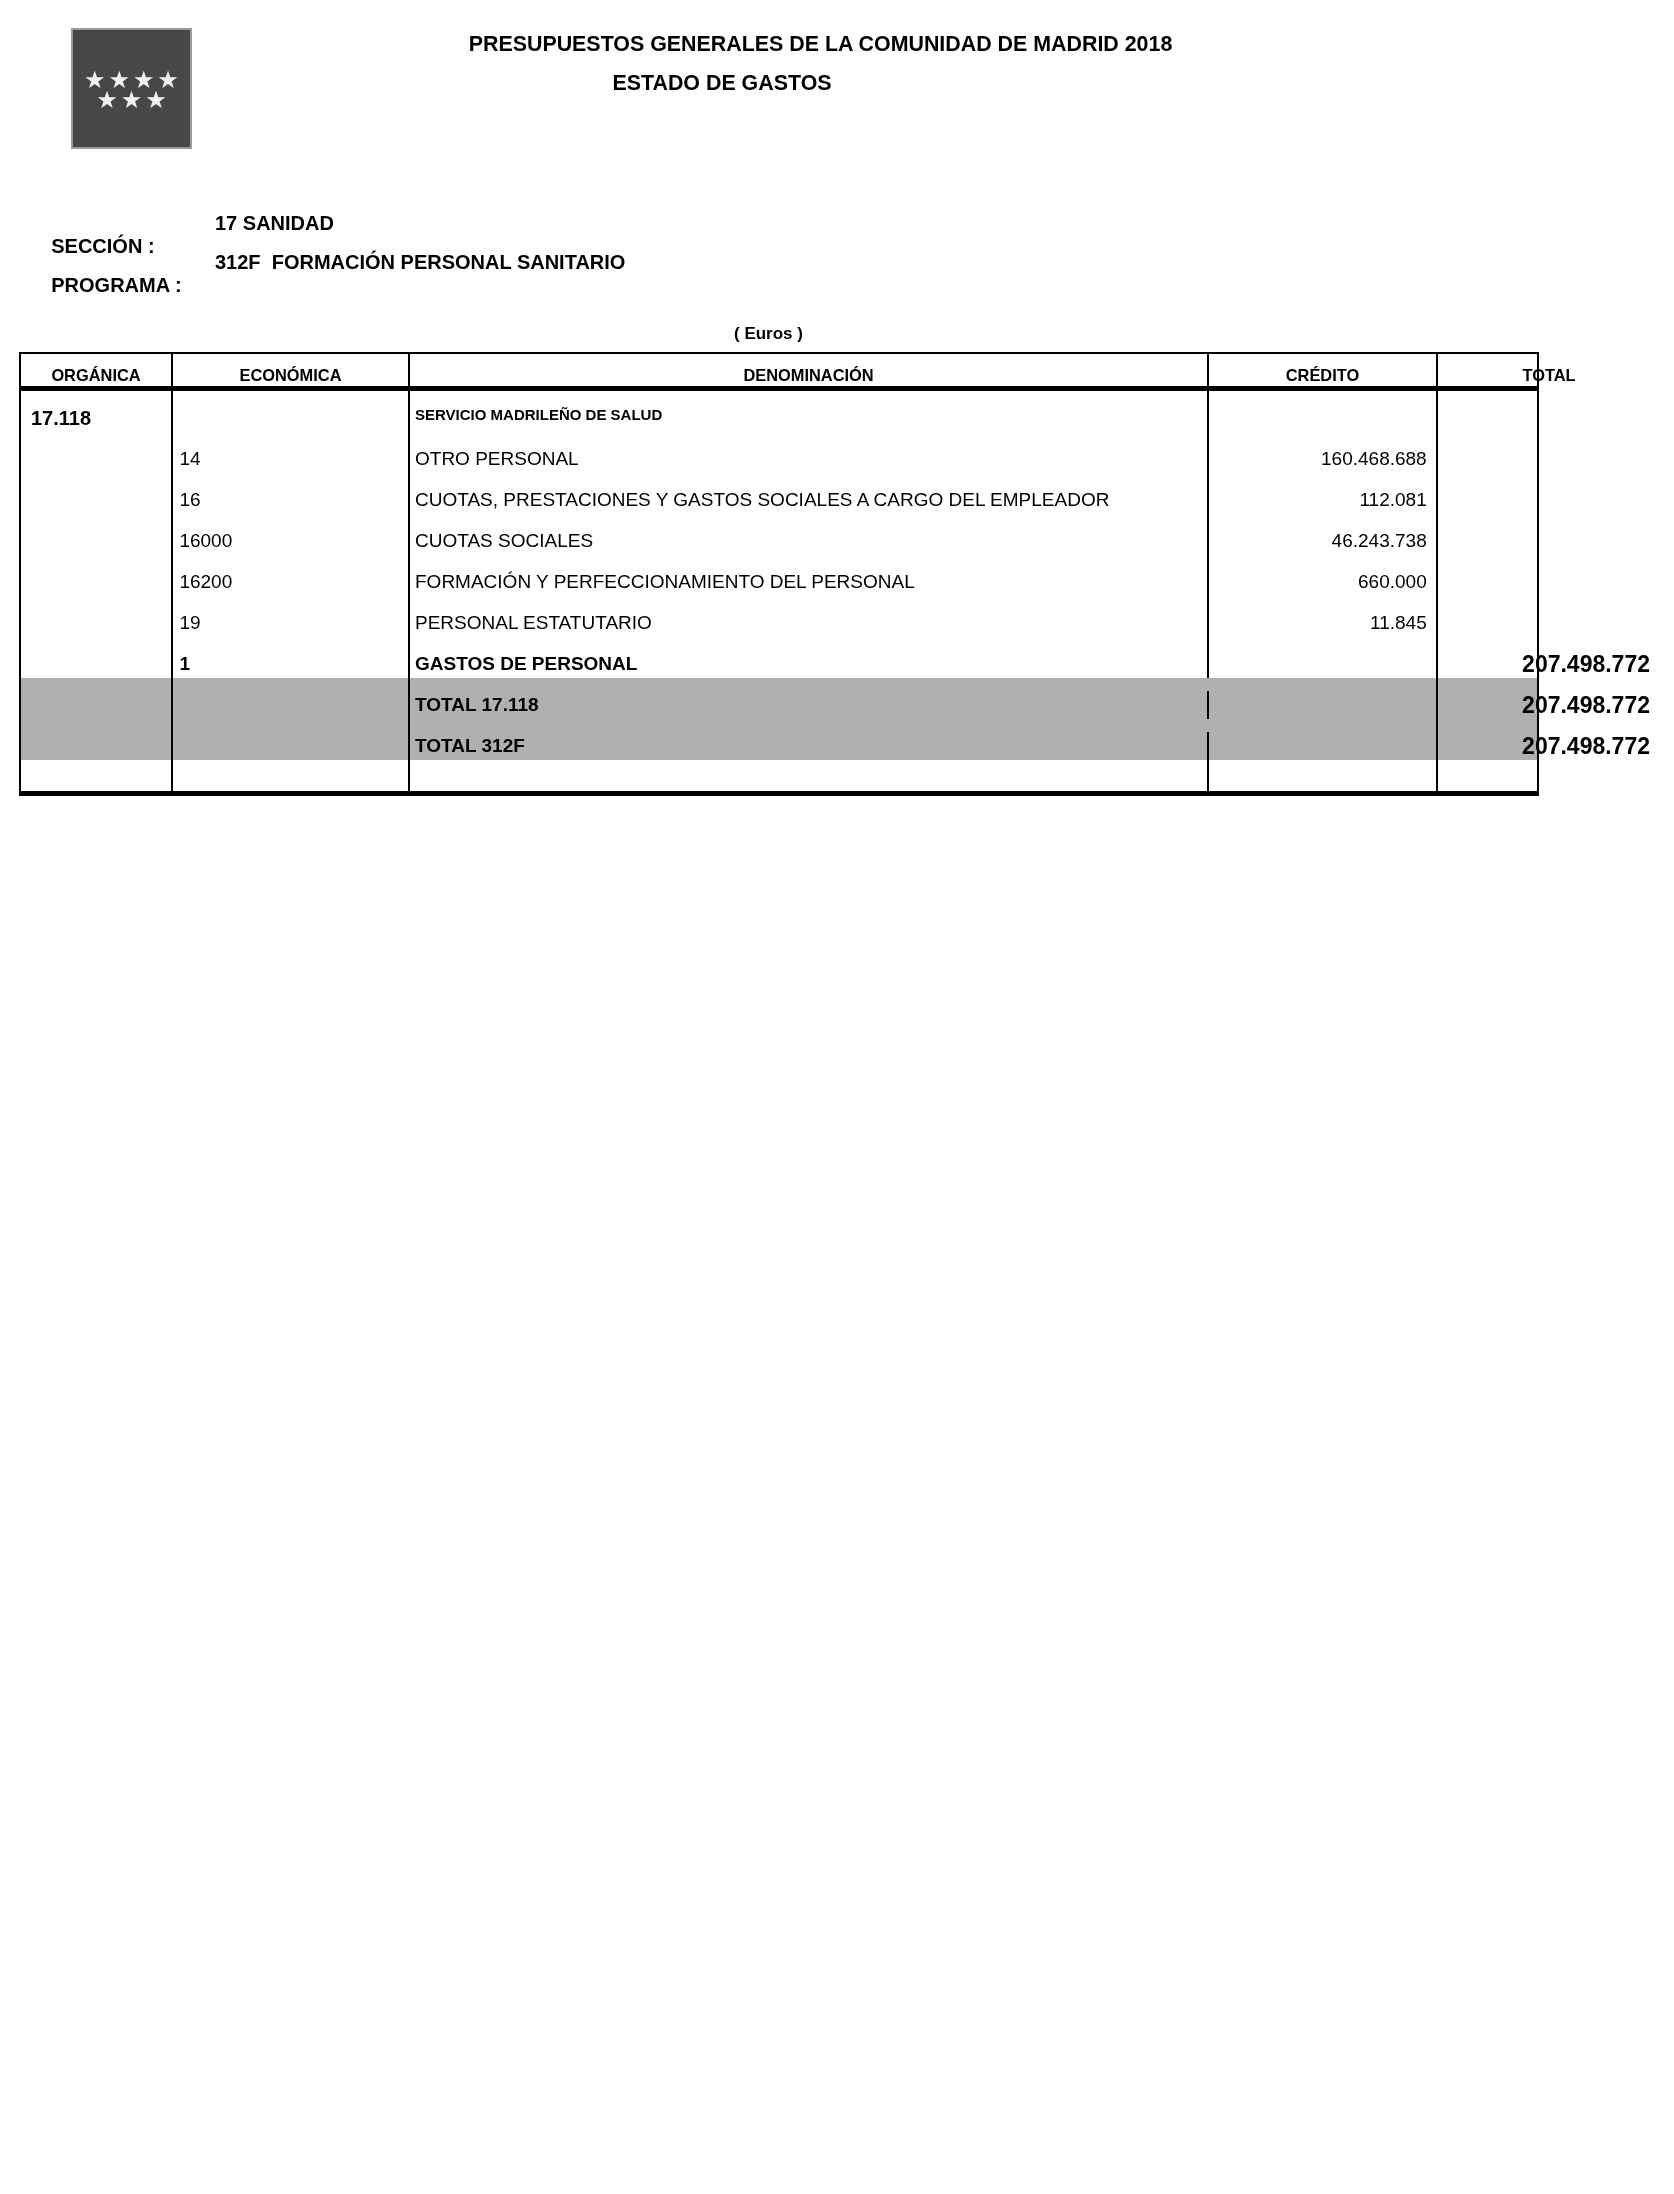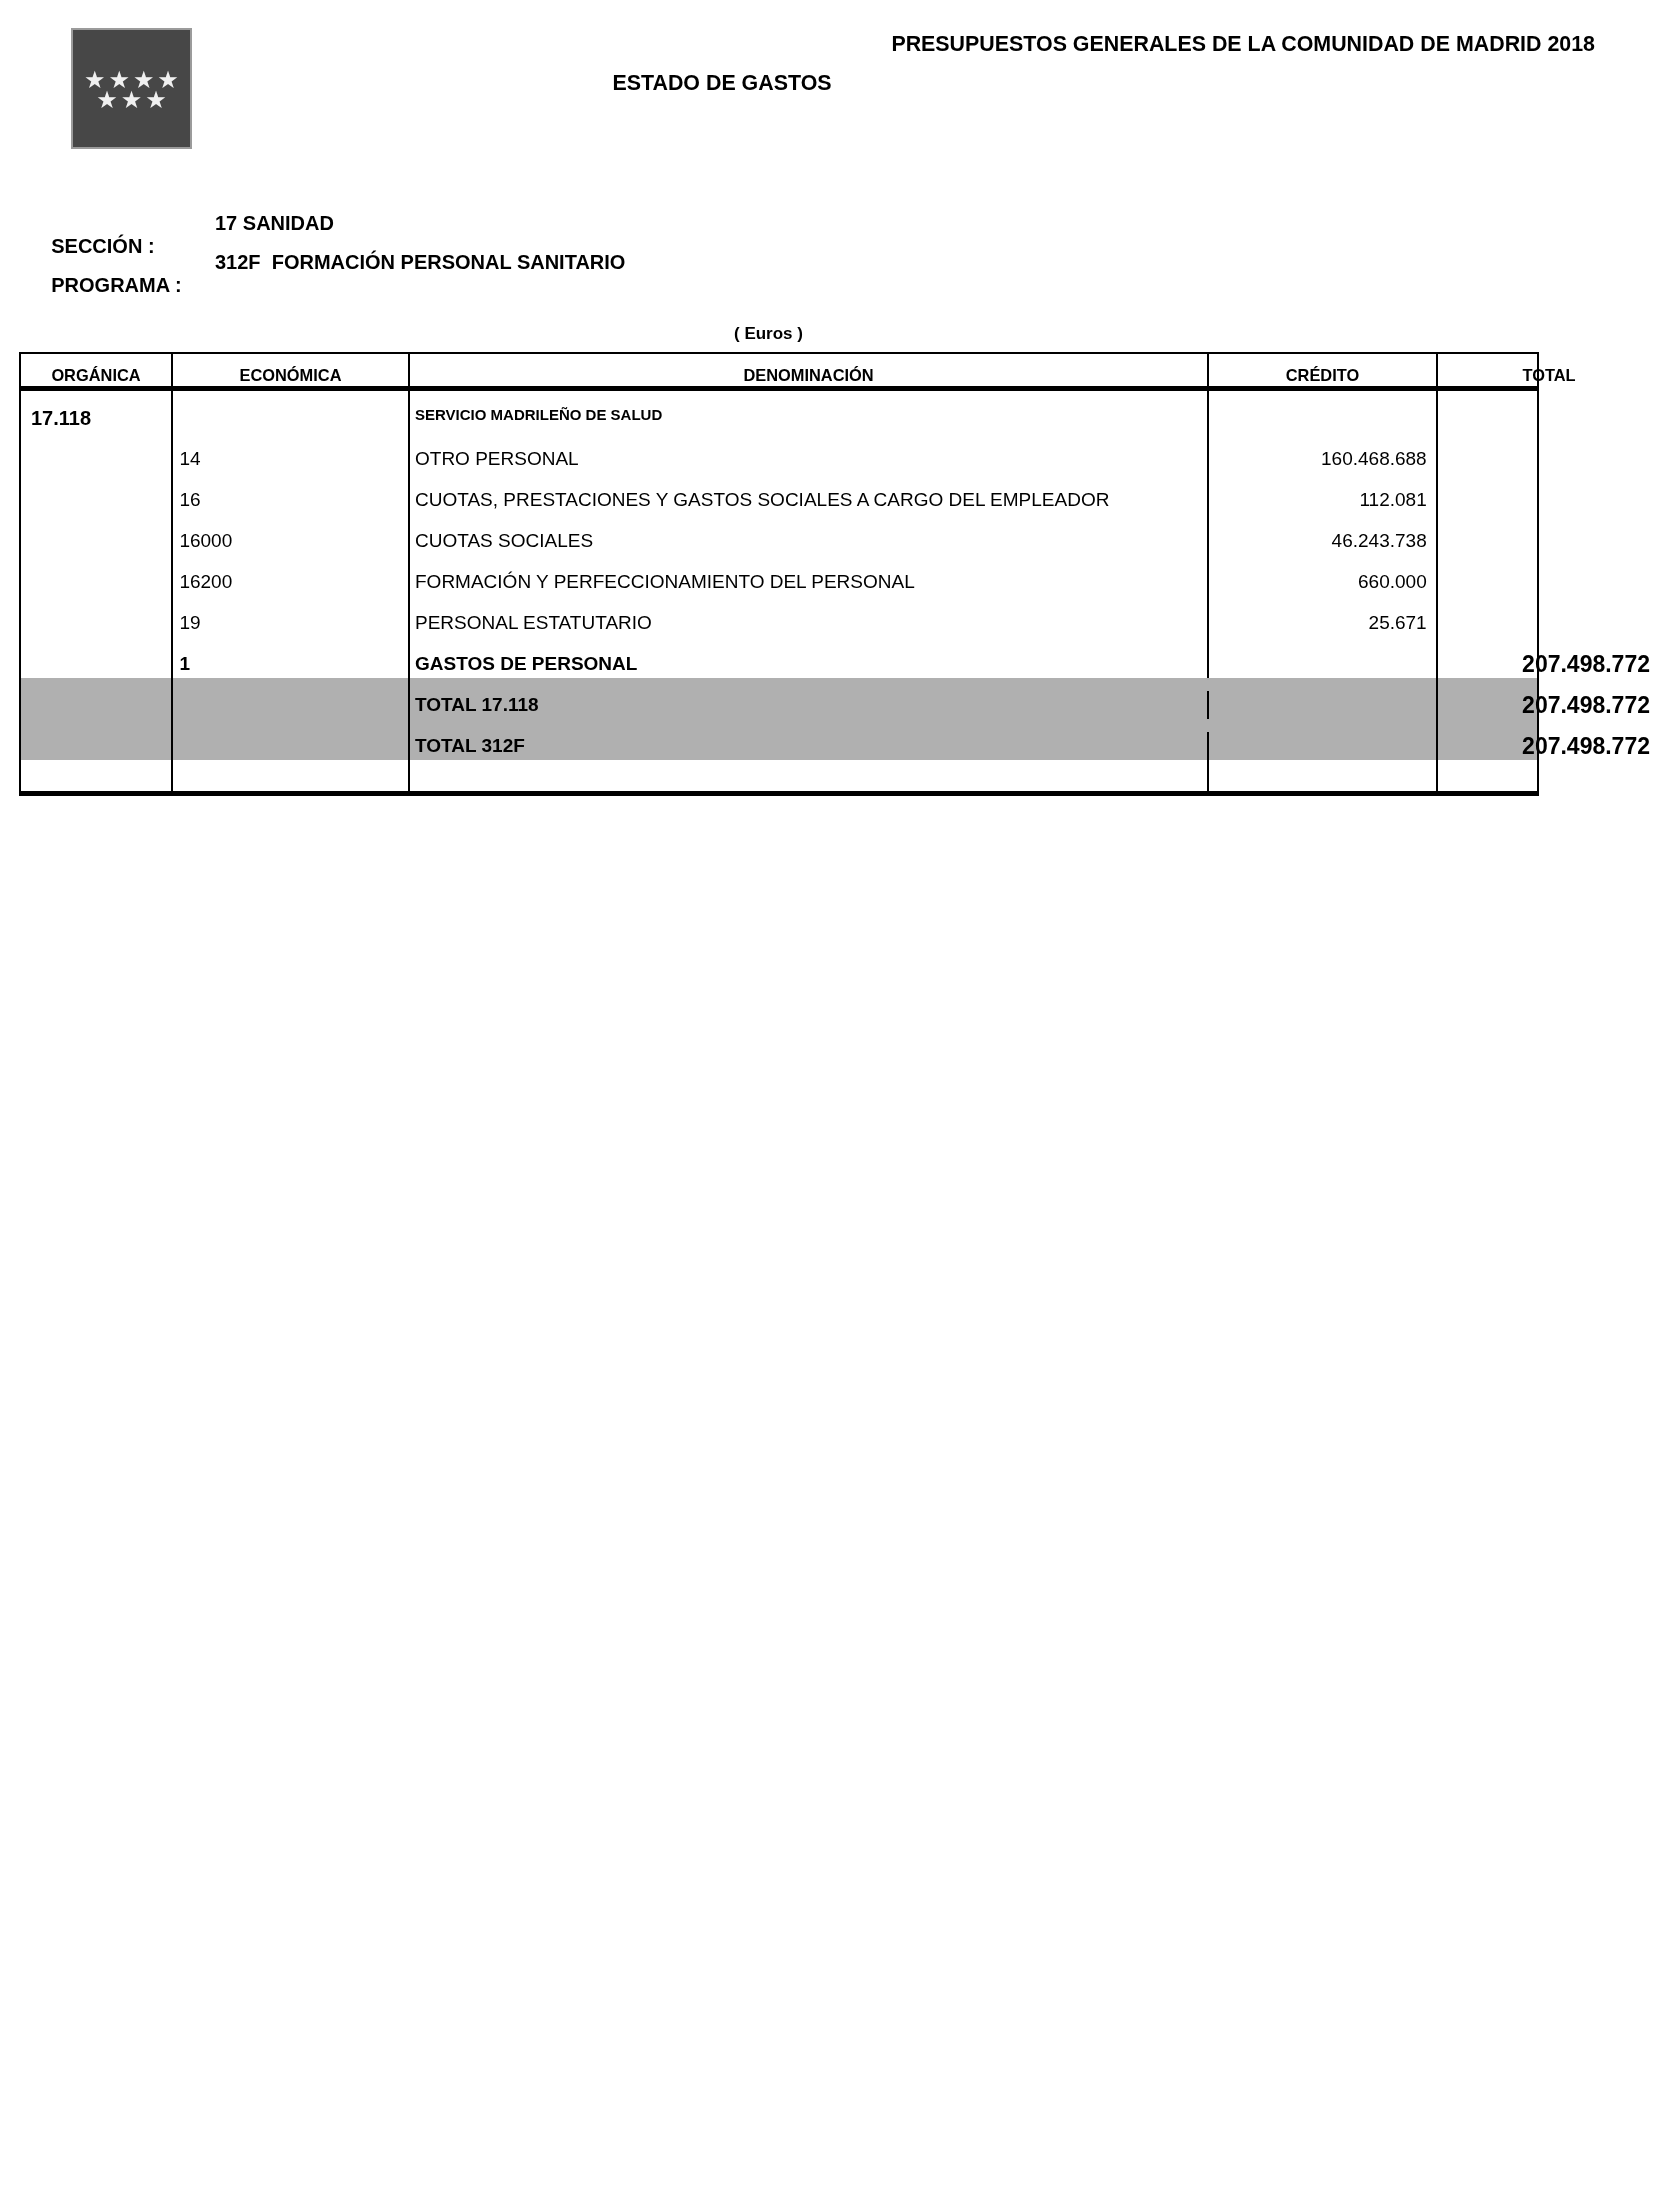--- a/index.html
+++ b/index.html
@@ -29,21 +29,21 @@
     letter-spacing:2.9px;
     text-indent:2.9px; 
     white-space:pre;
   }
   .stars-top{top:37px;}
   .stars-bottom{top:57px;}
 
   
   .title{
     position:absolute;top:32px;left:0;width:1595px;
-    text-align:right;font-weight:bold;font-size:21.4px;line-height:24px;
+    text-align:center;font-weight:bold;font-size:21.4px;line-height:24px;padding-left:23px;
   }
   .subtitle{
     position:absolute;top:71px;left:0;width:1444px;
     text-align:center;font-weight:bold;font-size:21.4px;line-height:24px;
   }
 
   .meta-row{position:absolute;left:29px;font-weight:bold;font-size:20px;line-height:23px;white-space:pre;}
   .meta-seccion{top:212px;}
   .meta-programa{top:251px;}
   .meta-value{position:absolute;left:186px;top:0;white-space:pre;}
@@ -171,21 +171,21 @@
     <div class="cell c-eco">16200</div>
     <div class="cell c-den">FORMACIÓN Y PERFECCIONAMIENTO DEL PERSONAL</div>
     <div class="cell c-cre">660.000</div>
     <div class="cell c-tot"></div>
   </div>
 
   <div class="trow row--normal">
     <div class="cell c-org"></div>
     <div class="cell c-eco">19</div>
     <div class="cell c-den">PERSONAL ESTATUTARIO</div>
-    <div class="cell c-cre">25.671</div>
+    <div class="cell c-cre">11.845</div>
     <div class="cell c-tot"></div>
   </div>
 
   <div class="trow row--chapter-total">
     <div class="cell c-org"></div>
     <div class="cell c-eco">1</div>
     <div class="cell c-den">GASTOS DE PERSONAL</div>
     <div class="cell c-cre"></div>
     <div class="cell c-tot">207.498.772</div>
   </div>

